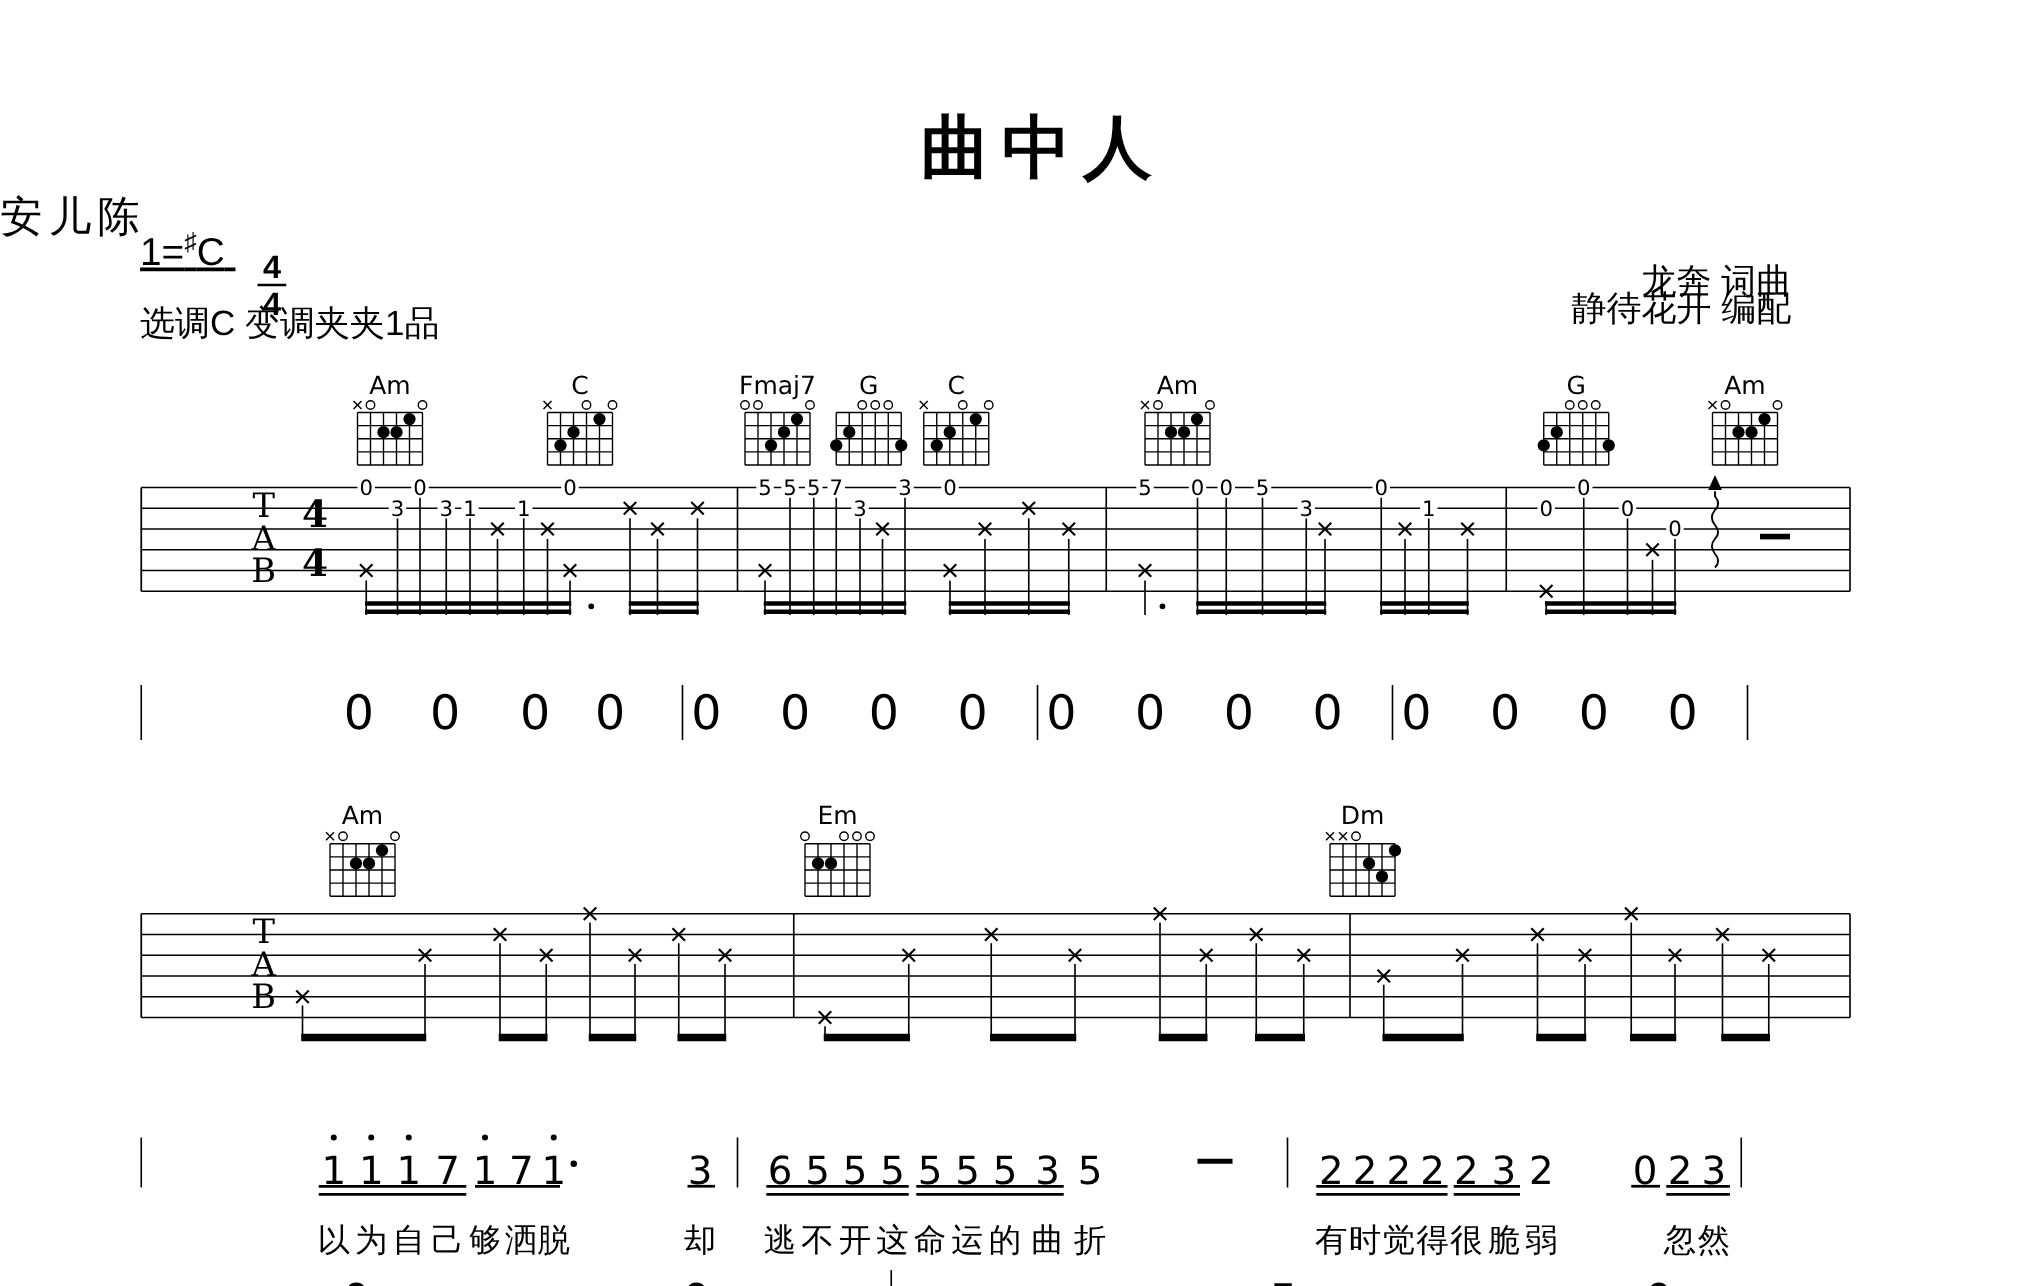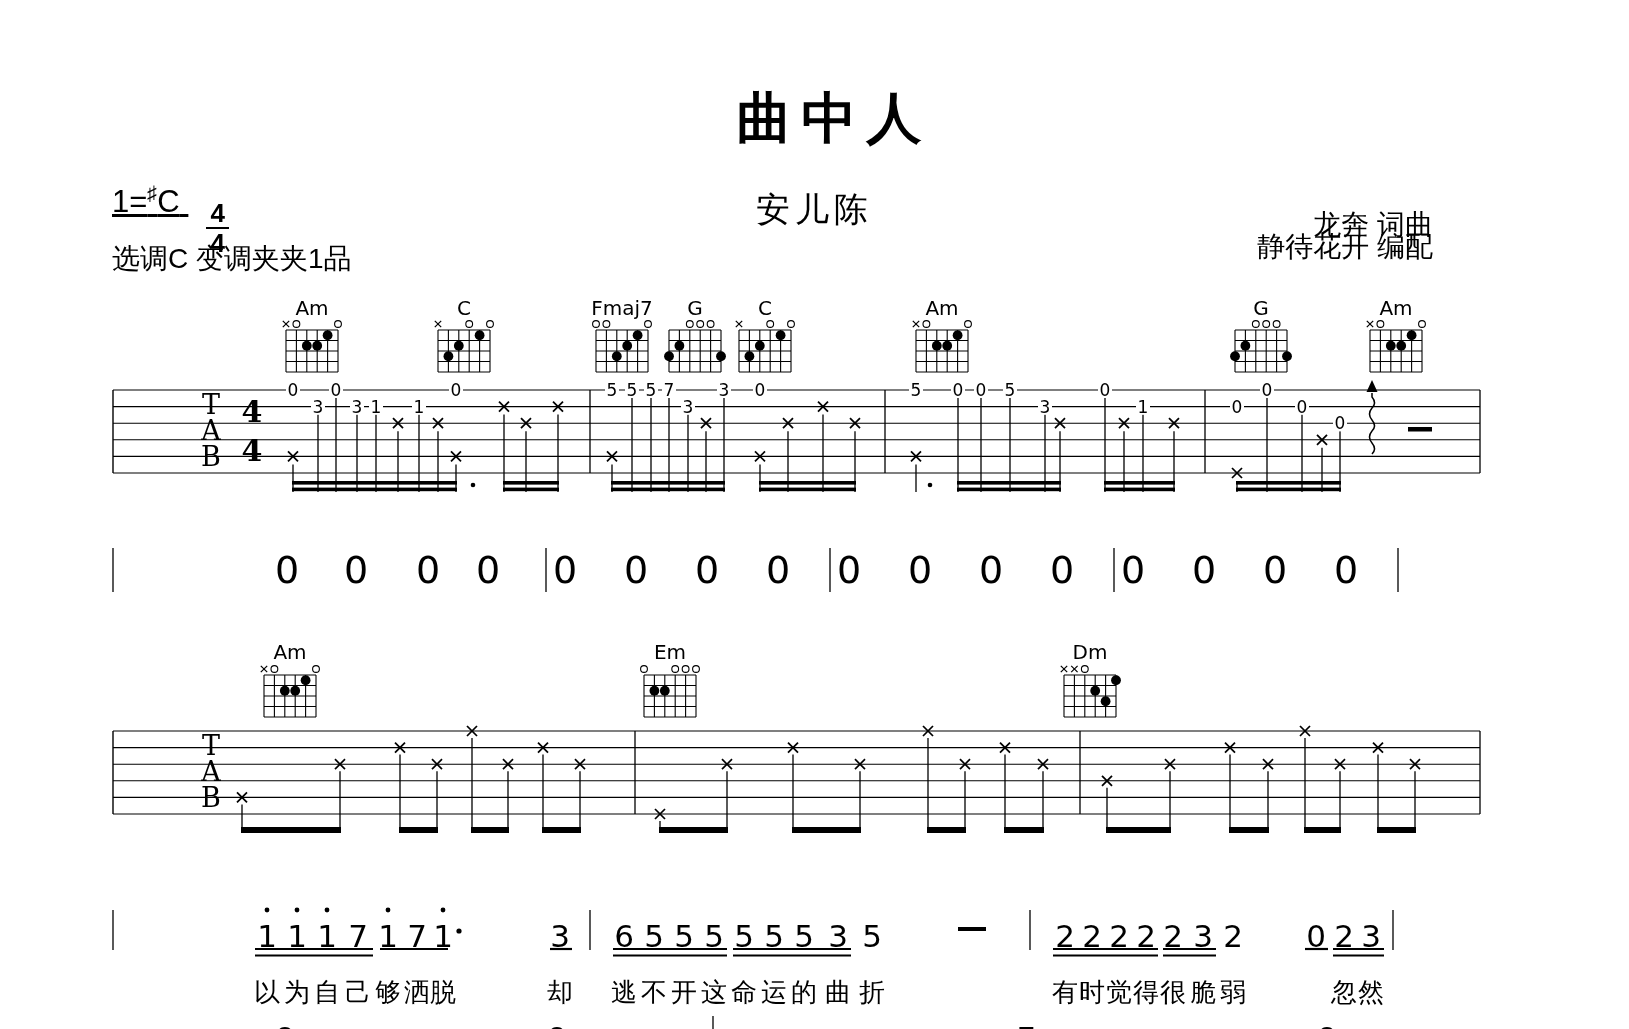--- a/index.html
+++ b/index.html
@@ -2,21 +2,21 @@
 <html><head>
 <meta charset="utf-8">
 <style>
   html,body{margin:0;padding:0;background:#888;}
   .page{
     position:relative;width:1629px;height:1029px;background:#fff;
     overflow:hidden;color:#000;font-family:"Liberation Sans",sans-serif;
   }
   .abs{position:absolute;}
   .title{left:0;right:0;top:82px;text-align:center;font-size:55px;font-weight:bold;letter-spacing:10px;padding-left:39px;}
-  .subtitle{left:0;right:0;top:151px;text-align:center;font-size:34px;letter-spacing:5px;margin-top:36px;}
+  .subtitle{left:0;right:0;top:151px;font-size:34px;letter-spacing:5px;}
   .keyline{left:112px;top:184px;font-size:31px;white-space:nowrap;text-decoration:underline;}
   .keyline .sharp{font-size:20px;position:relative;top:-12px;}
   .timefrac{display:inline-flex;flex-direction:column;align-items:center;margin-left:18px;
             font-size:26px;font-weight:bold;line-height:1;vertical-align:-10px;}
   .timefrac .tf-top{border-bottom:2.5px solid #000;padding:0 4px 1px 4px;}
   .timefrac .tf-bot{padding-top:1px;}
   .tuning{left:112px;top:240px;font-size:28px;}
   .credit1{right:196px;top:206px;font-size:28px;}
   .credit2{right:196px;top:228px;font-size:28px;text-align:right;}
   svg{position:absolute;left:0;top:0;}

